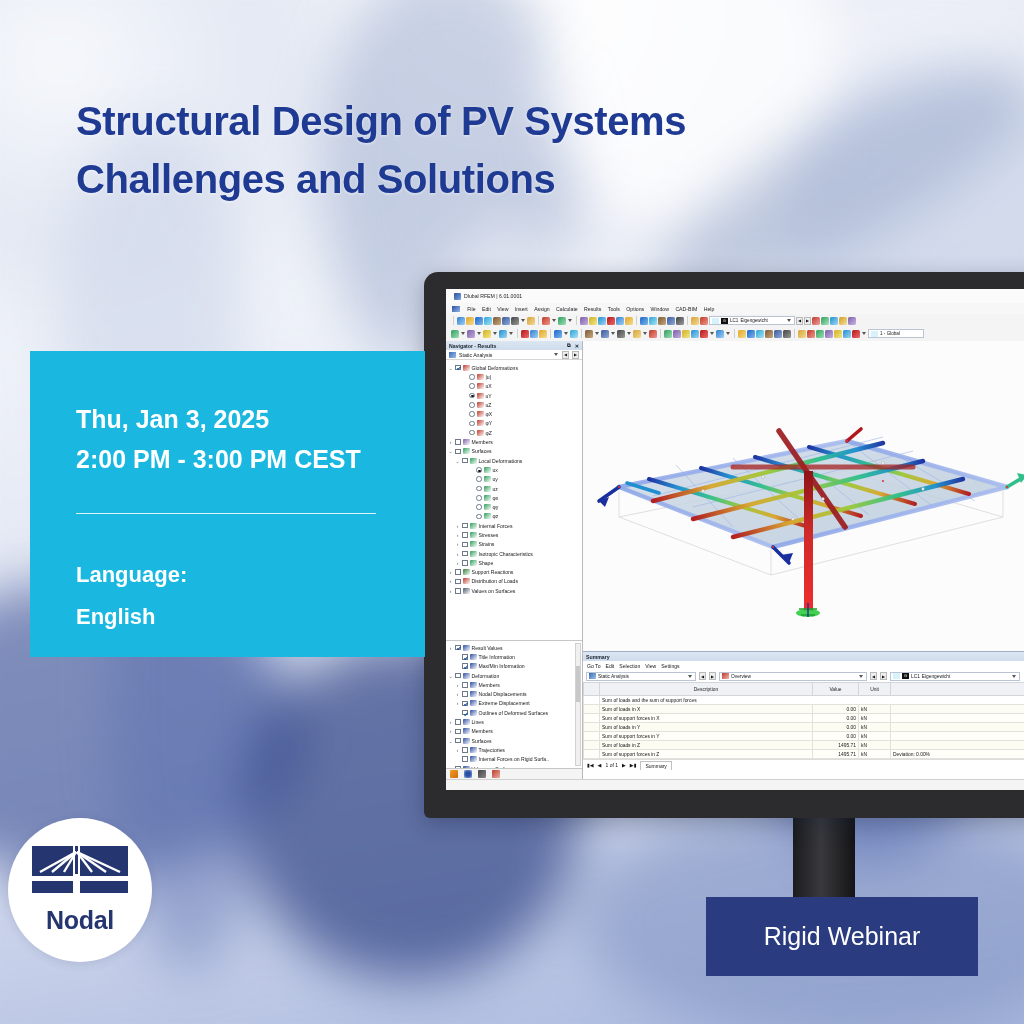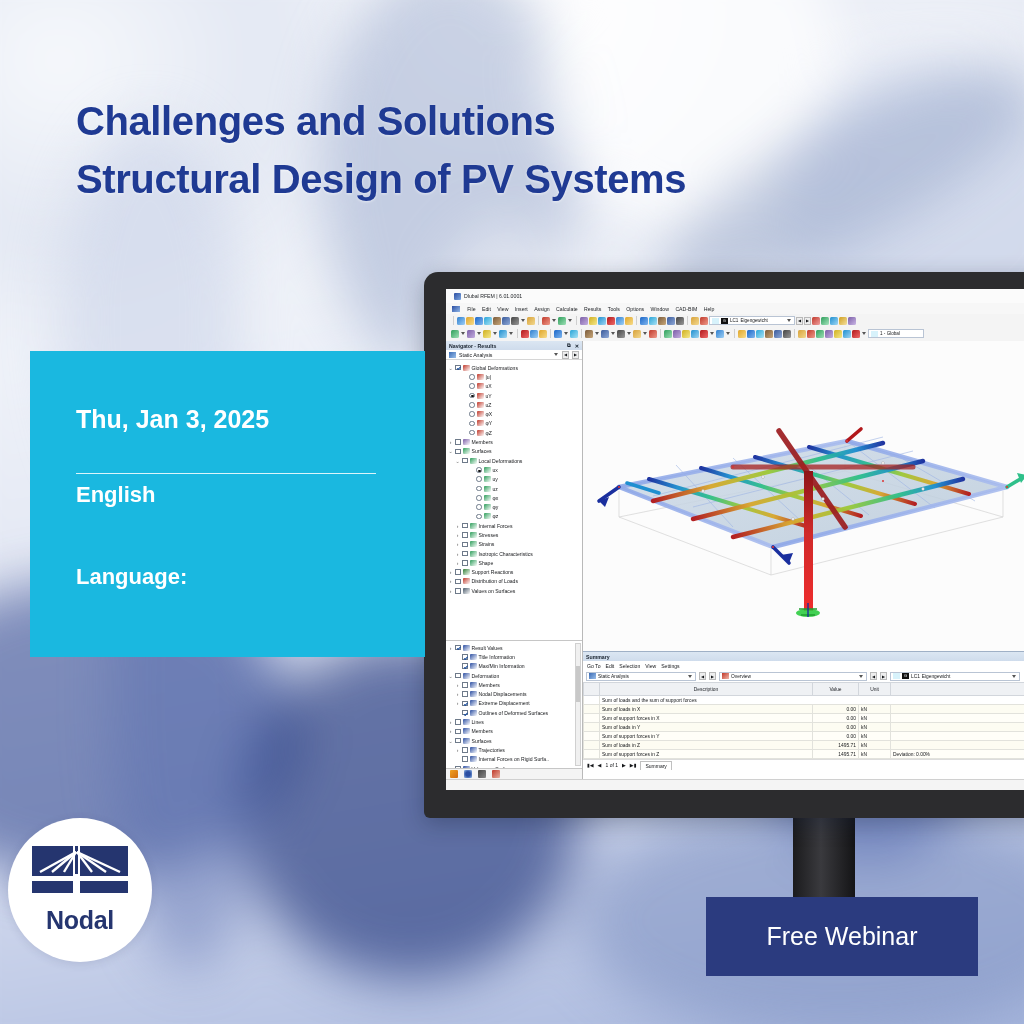--- a/index.html
+++ b/index.html
@@ -173,30 +173,31 @@
       <div class="blob b6"></div>
     <div class="blob b7"></div>
       <div class="blob b8"></div>
       <div class="blob b9"></div>
     <div class="blob b10"></div>
       <div class="blob b11"></div>
   </div>
 </div>
 
 <h1 id="title">
+  <span class="l">Structural Design of PV Systems</span>
   <span class="l">Challenges and Solutions</span>
-  <span class="l">Structural Design of PV Systems</span>
 </h1>
 
 <div id="info">
   <div class="pad">
     <div class="dt">Thu, Jan 3, 2025</div>
+    <div class="dt">2:00 PM - 3:00 PM CEST</div>
     <div class="rule"></div>
+    <div class="lang">Language:</div>
     <div class="lang" style="margin-top:0">English</div>
-    <div class="lang">Language:</div>
   </div>
 </div>
 
 <div id="neck"></div>
 <div id="base"></div>
 
 <div id="monitor">
   <div id="bezel"></div>
   <div id="screen">
 
@@ -836,14 +837,14 @@
       <path d="M45,6 L88,26"></path>
         <path d="M45,6 L74,26"></path>
         <path d="M45,6 L60,26"></path>
     </g>
     <rect x="41" y="28" width="7" height="8" fill="#fff"></rect>
   </svg>
   <div class="word">Nodal</div>
 </div>
 
 <div id="cta">
-  <span>Free Webinar</span>
+  <span>Rigid Webinar</span>
 </div>
 
 </body></html>

